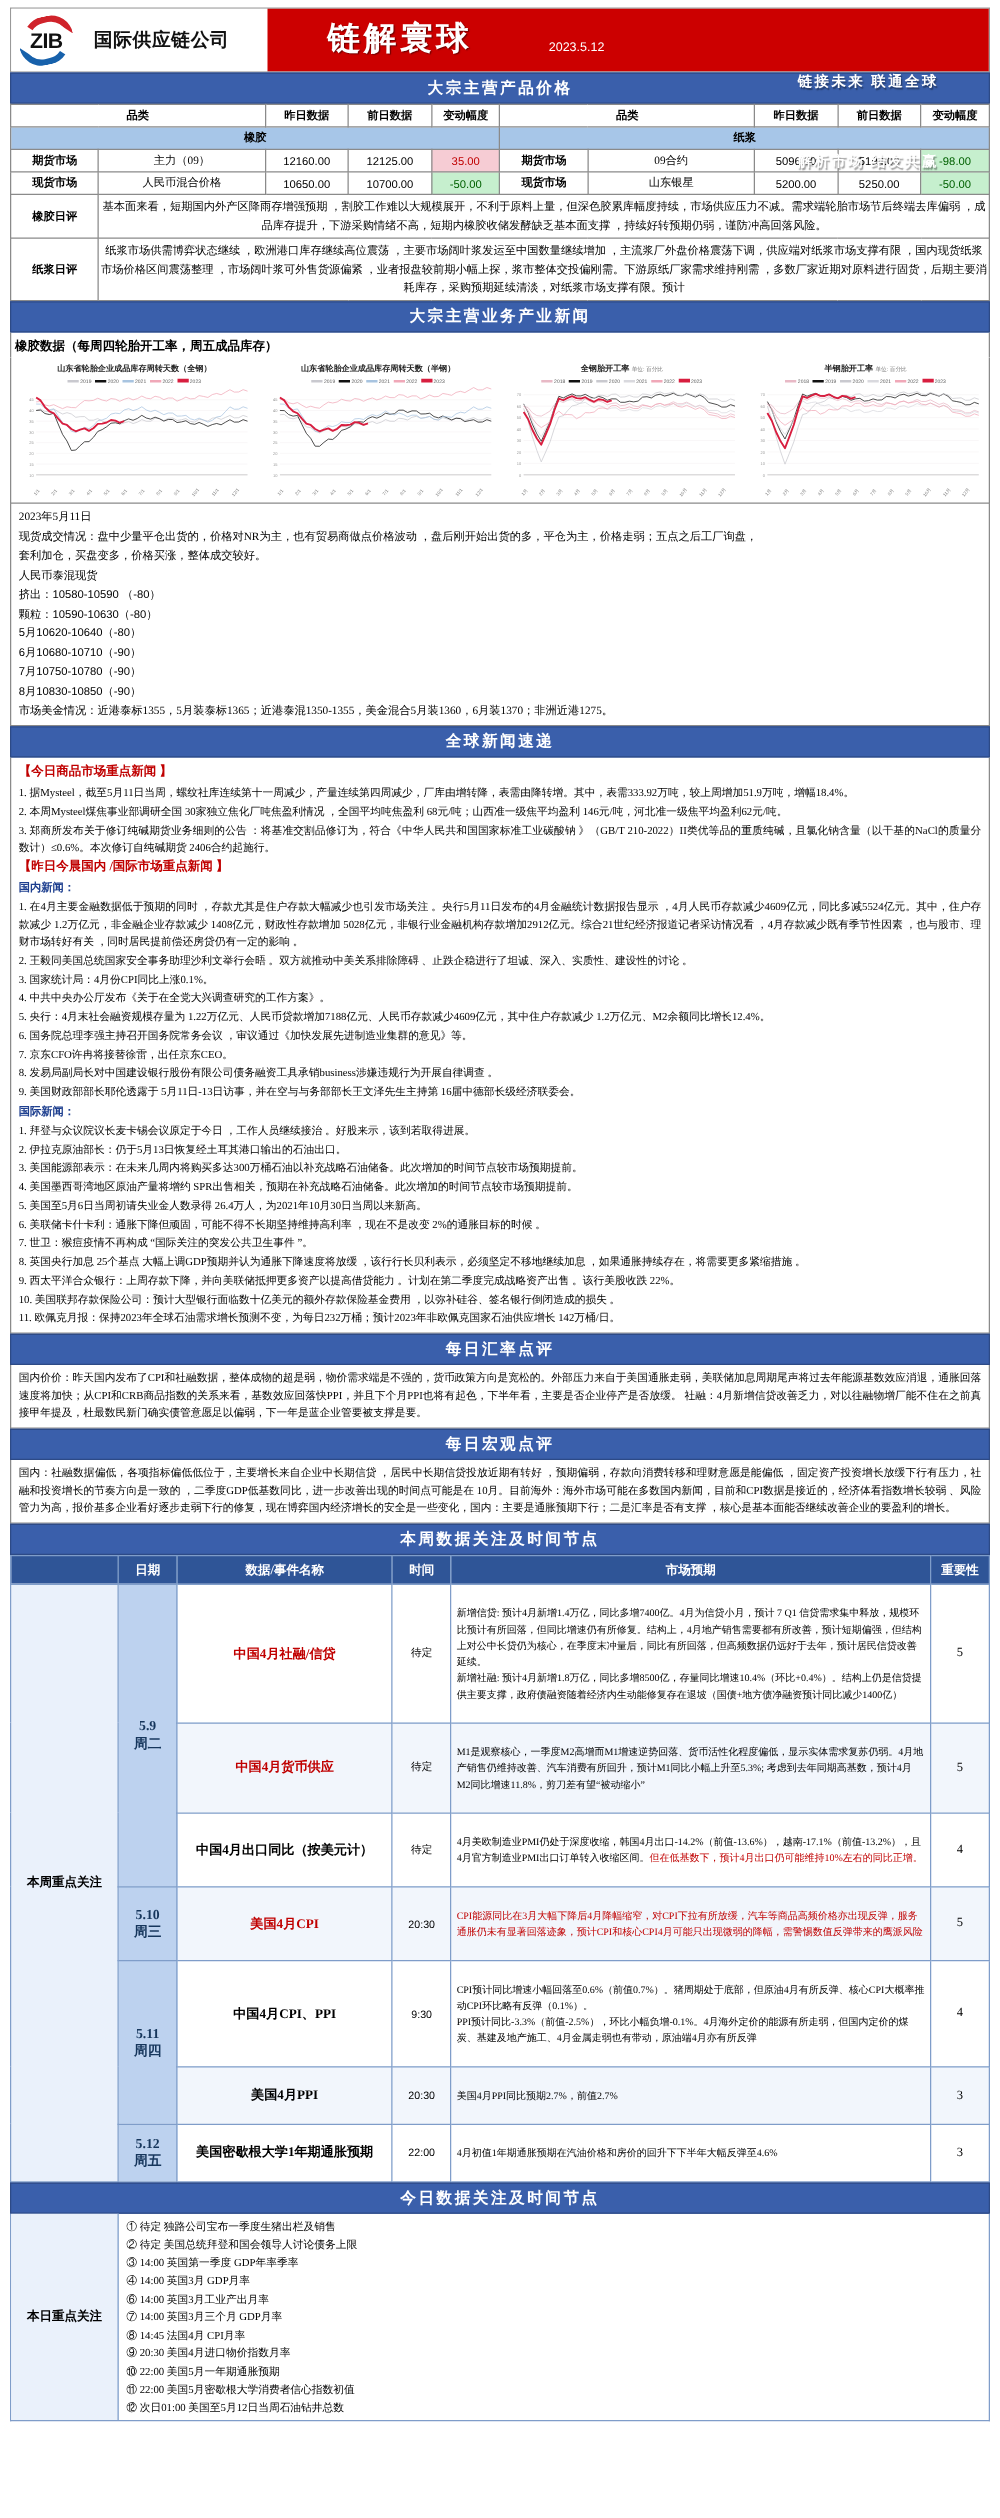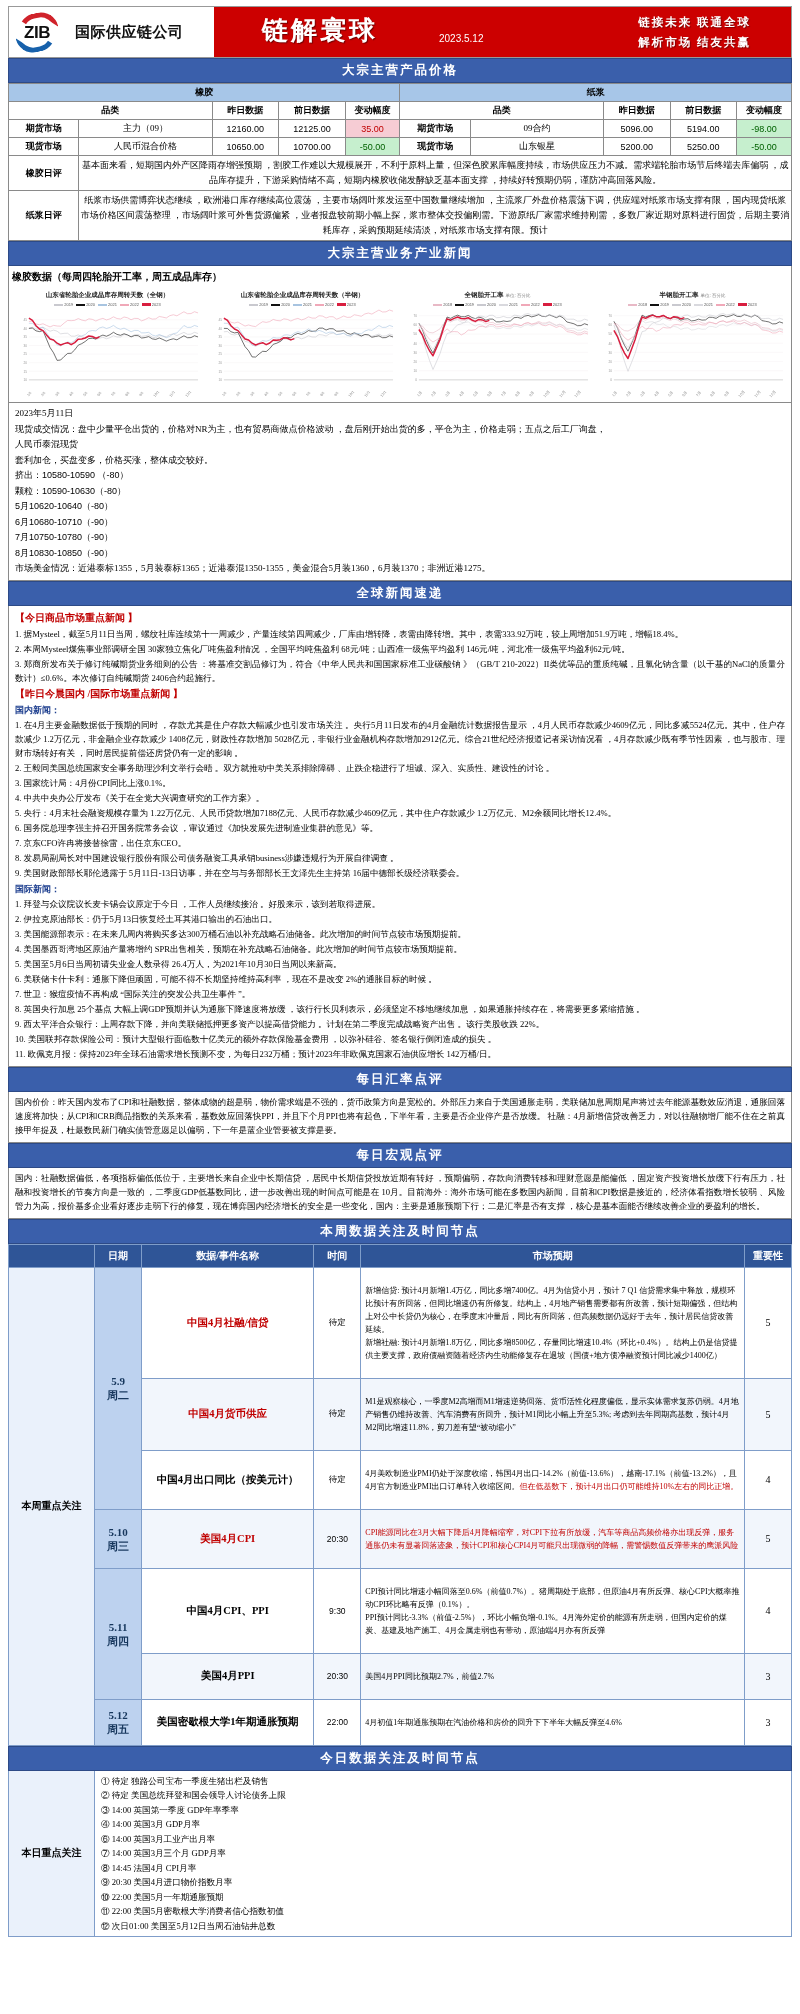--- a/index.html
+++ b/index.html
@@ -35,21 +35,21 @@
   .mast-red { flex:1; background:#cc0000; position:relative; display:flex; align-items:center; }
   .mast-title {
     position:absolute; left:48px; top:6px;
     font-size:26px; font-weight:bold; color:#fff; letter-spacing:3px;
     text-shadow: 1px 1px 1px rgba(0,0,0,.45);
   }
   .mast-date { position:absolute; left:225px; top:26px; font-size:10px; color:#fff;
     font-family:"Liberation Sans", sans-serif; }
   .mast-slogans { position:absolute; right:40px; top:5px; color:#fff; font-size:11.5px;
     font-weight:bold; line-height:20px; text-align:center; }
-  .mast-slogans div { letter-spacing:2px; text-shadow: 1px 1px 1px rgba(0,0,0,.4); }
+  .mast-slogans div { letter-spacing:2px; text-shadow: 1px 1px 1px rgba(0,0,0,.4); margin-top: 44px; }
 
   
   .section-bar {
     background:#3a5fab; color:#fff; text-align:center; font-weight:bold;
     font-size:12.5px; letter-spacing:2px; padding:3px 0; border:1px solid #2d4a86;
   }
 
   
   table.price { width:100%; border-collapse:collapse; table-layout:fixed; }
   table.price td, table.price th { border:1px solid #8a8a8a; font-size:9px; text-align:center;
@@ -145,32 +145,32 @@
         <col style="width:8.5%">
         <col style="width:7%">
       <col style="width:9%">
         <col style="width:17%">
         <col style="width:8.5%">
         <col style="width:8.5%">
         <col style="width:7%">
     </colgroup>
     <tbody>
         <tr>
-      <td class="grp-head" colspan="5">橡胶</td>
-      <td class="grp-head" colspan="5">纸浆</td>
-    </tr>
-    <tr>
       <td class="col-head" colspan="2">品类</td>
       <td class="col-head">昨日数据</td>
       <td class="col-head">前日数据</td>
       <td class="col-head">变动幅度</td>
       <td class="col-head" colspan="2">品类</td>
       <td class="col-head">昨日数据</td>
       <td class="col-head">前日数据</td>
       <td class="col-head">变动幅度</td>
+    </tr>
+    <tr>
+      <td class="grp-head" colspan="5">橡胶</td>
+      <td class="grp-head" colspan="5">纸浆</td>
     </tr>
     <tr>
       <td class="rowlabel">期货市场</td>
       <td>主力（09）</td>
       <td class="mono-num">12160.00</td>
       <td class="mono-num">12125.00</td>
       <td class="mono-num cell-up">35.00</td>
       <td class="rowlabel">期货市场</td>
       <td>09合约</td>
       <td class="mono-num">5096.00</td>
@@ -463,22 +463,22 @@
           <span>10月</span>
           <span>11月</span>
           <span>12月</span>
         </div>
       </div>
     </div>
 
   <div class="textblock">
     <p>2023年5月11日</p>
     <p>现货成交情况：盘中少量平仓出货的，价格对NR为主，也有贸易商做点价格波动 ，盘后刚开始出货的多，平仓为主，价格走弱；五点之后工厂询盘，</p>
+    <p>套利加仓，买盘变多，价格买涨，整体成交较好。</p>
     <p>人民币泰混现货</p>
-    <p>套利加仓，买盘变多，价格买涨，整体成交较好。</p>
     <div id="spot-quotes">
         <div class="mono-num">挤出：10580-10590  （-80）</div>
         <div class="mono-num">颗粒：10590-10630（-80）</div>
         <div class="mono-num">5月10620-10640（-80）</div>
         <div class="mono-num">6月10680-10710（-90）</div>
         <div class="mono-num">7月10750-10780（-90）</div>
         <div class="mono-num">8月10830-10850（-90）</div>
       </div>
     <p>市场美金情况：近港泰标1355，5月装泰标1365；近港泰混1350-1355，美金混合5月装1360，6月装1370；非洲近港1275。</p>
   </div>

